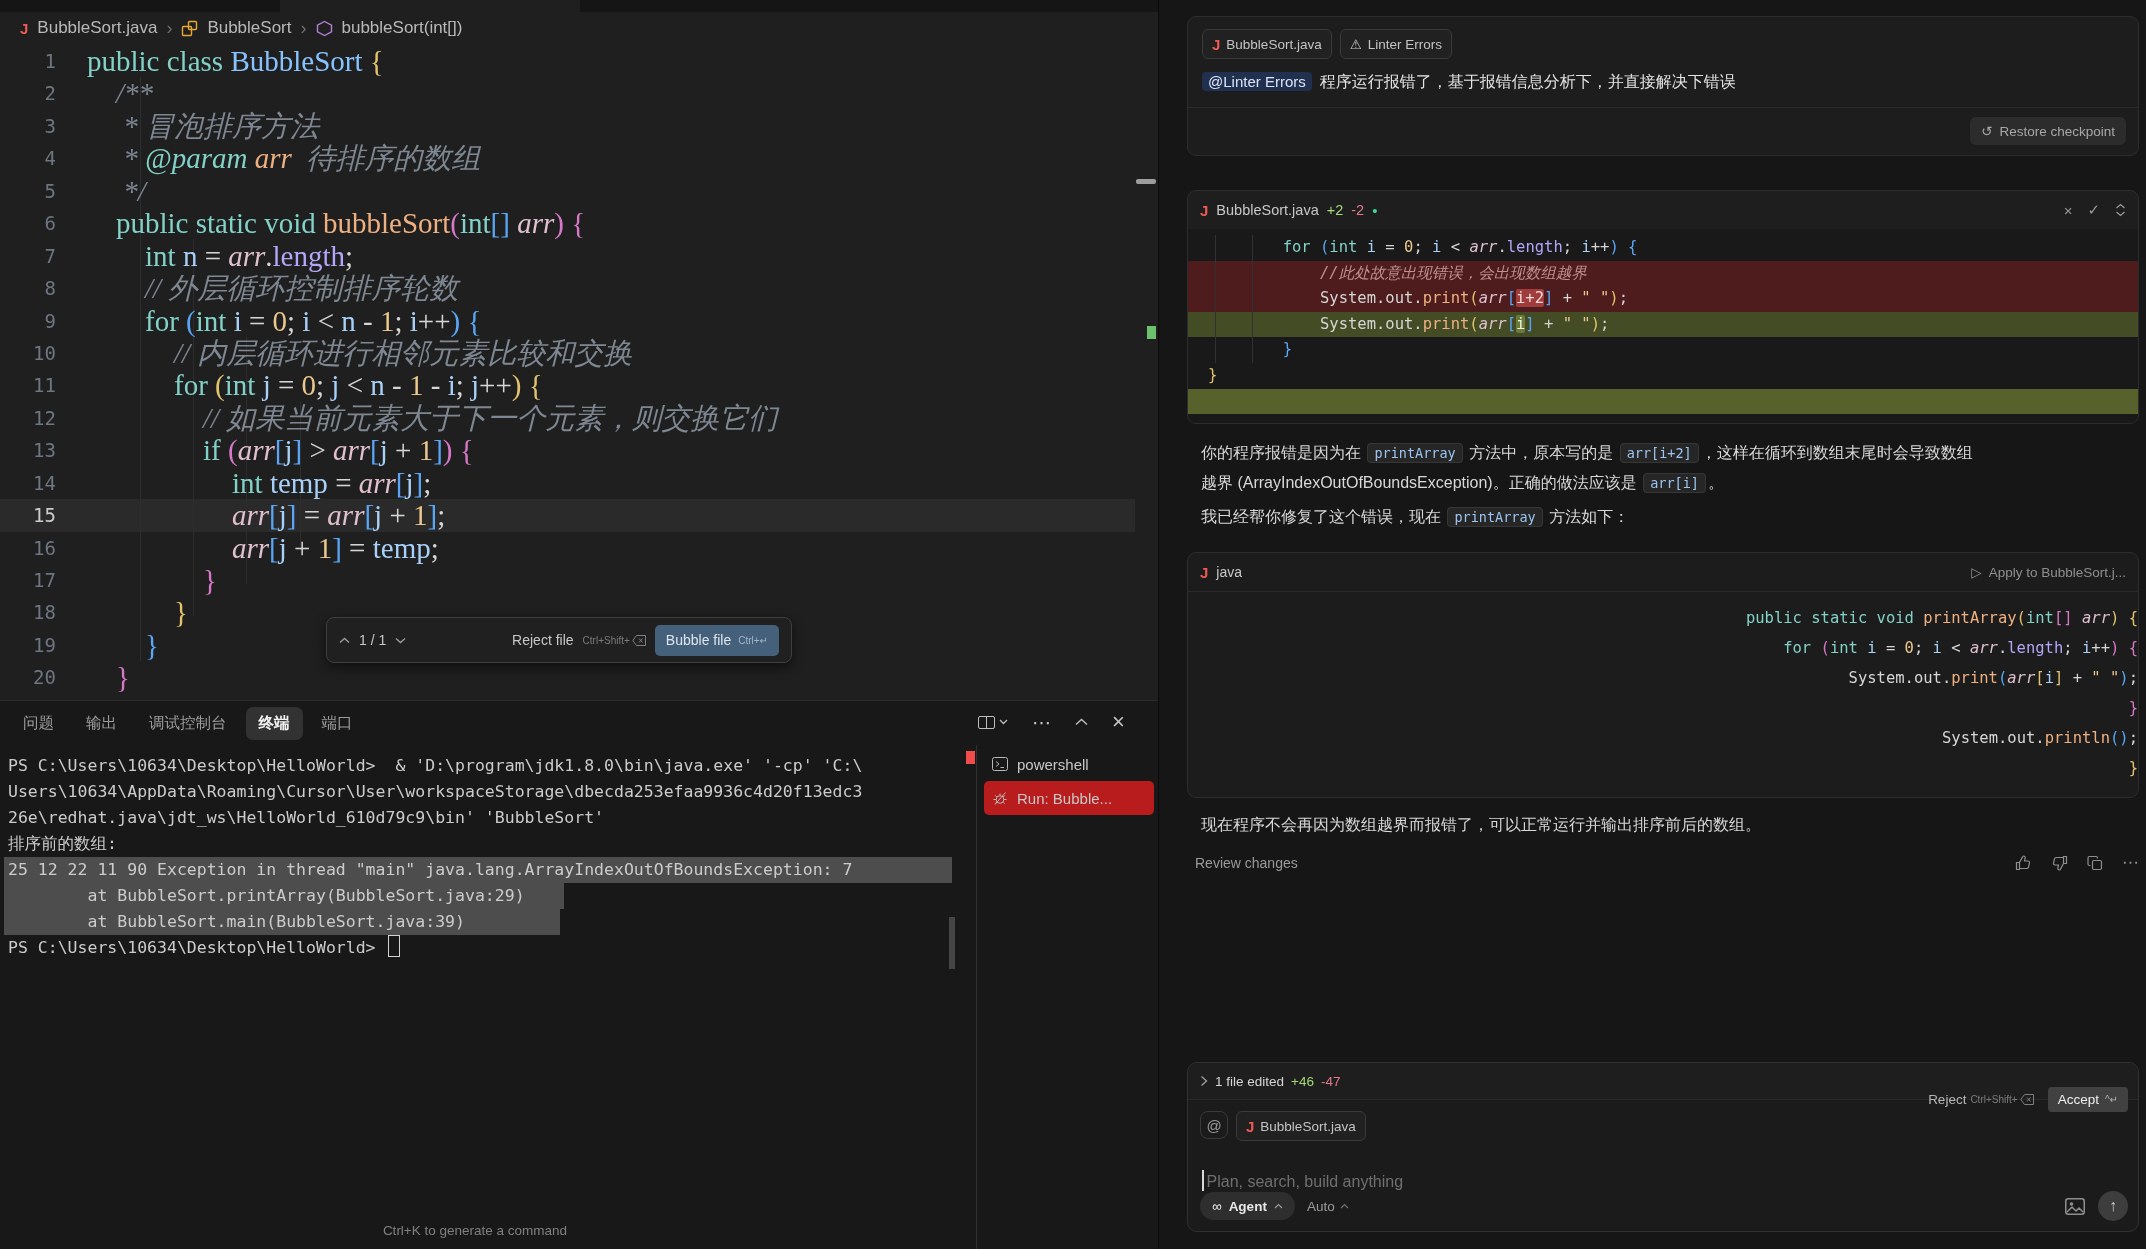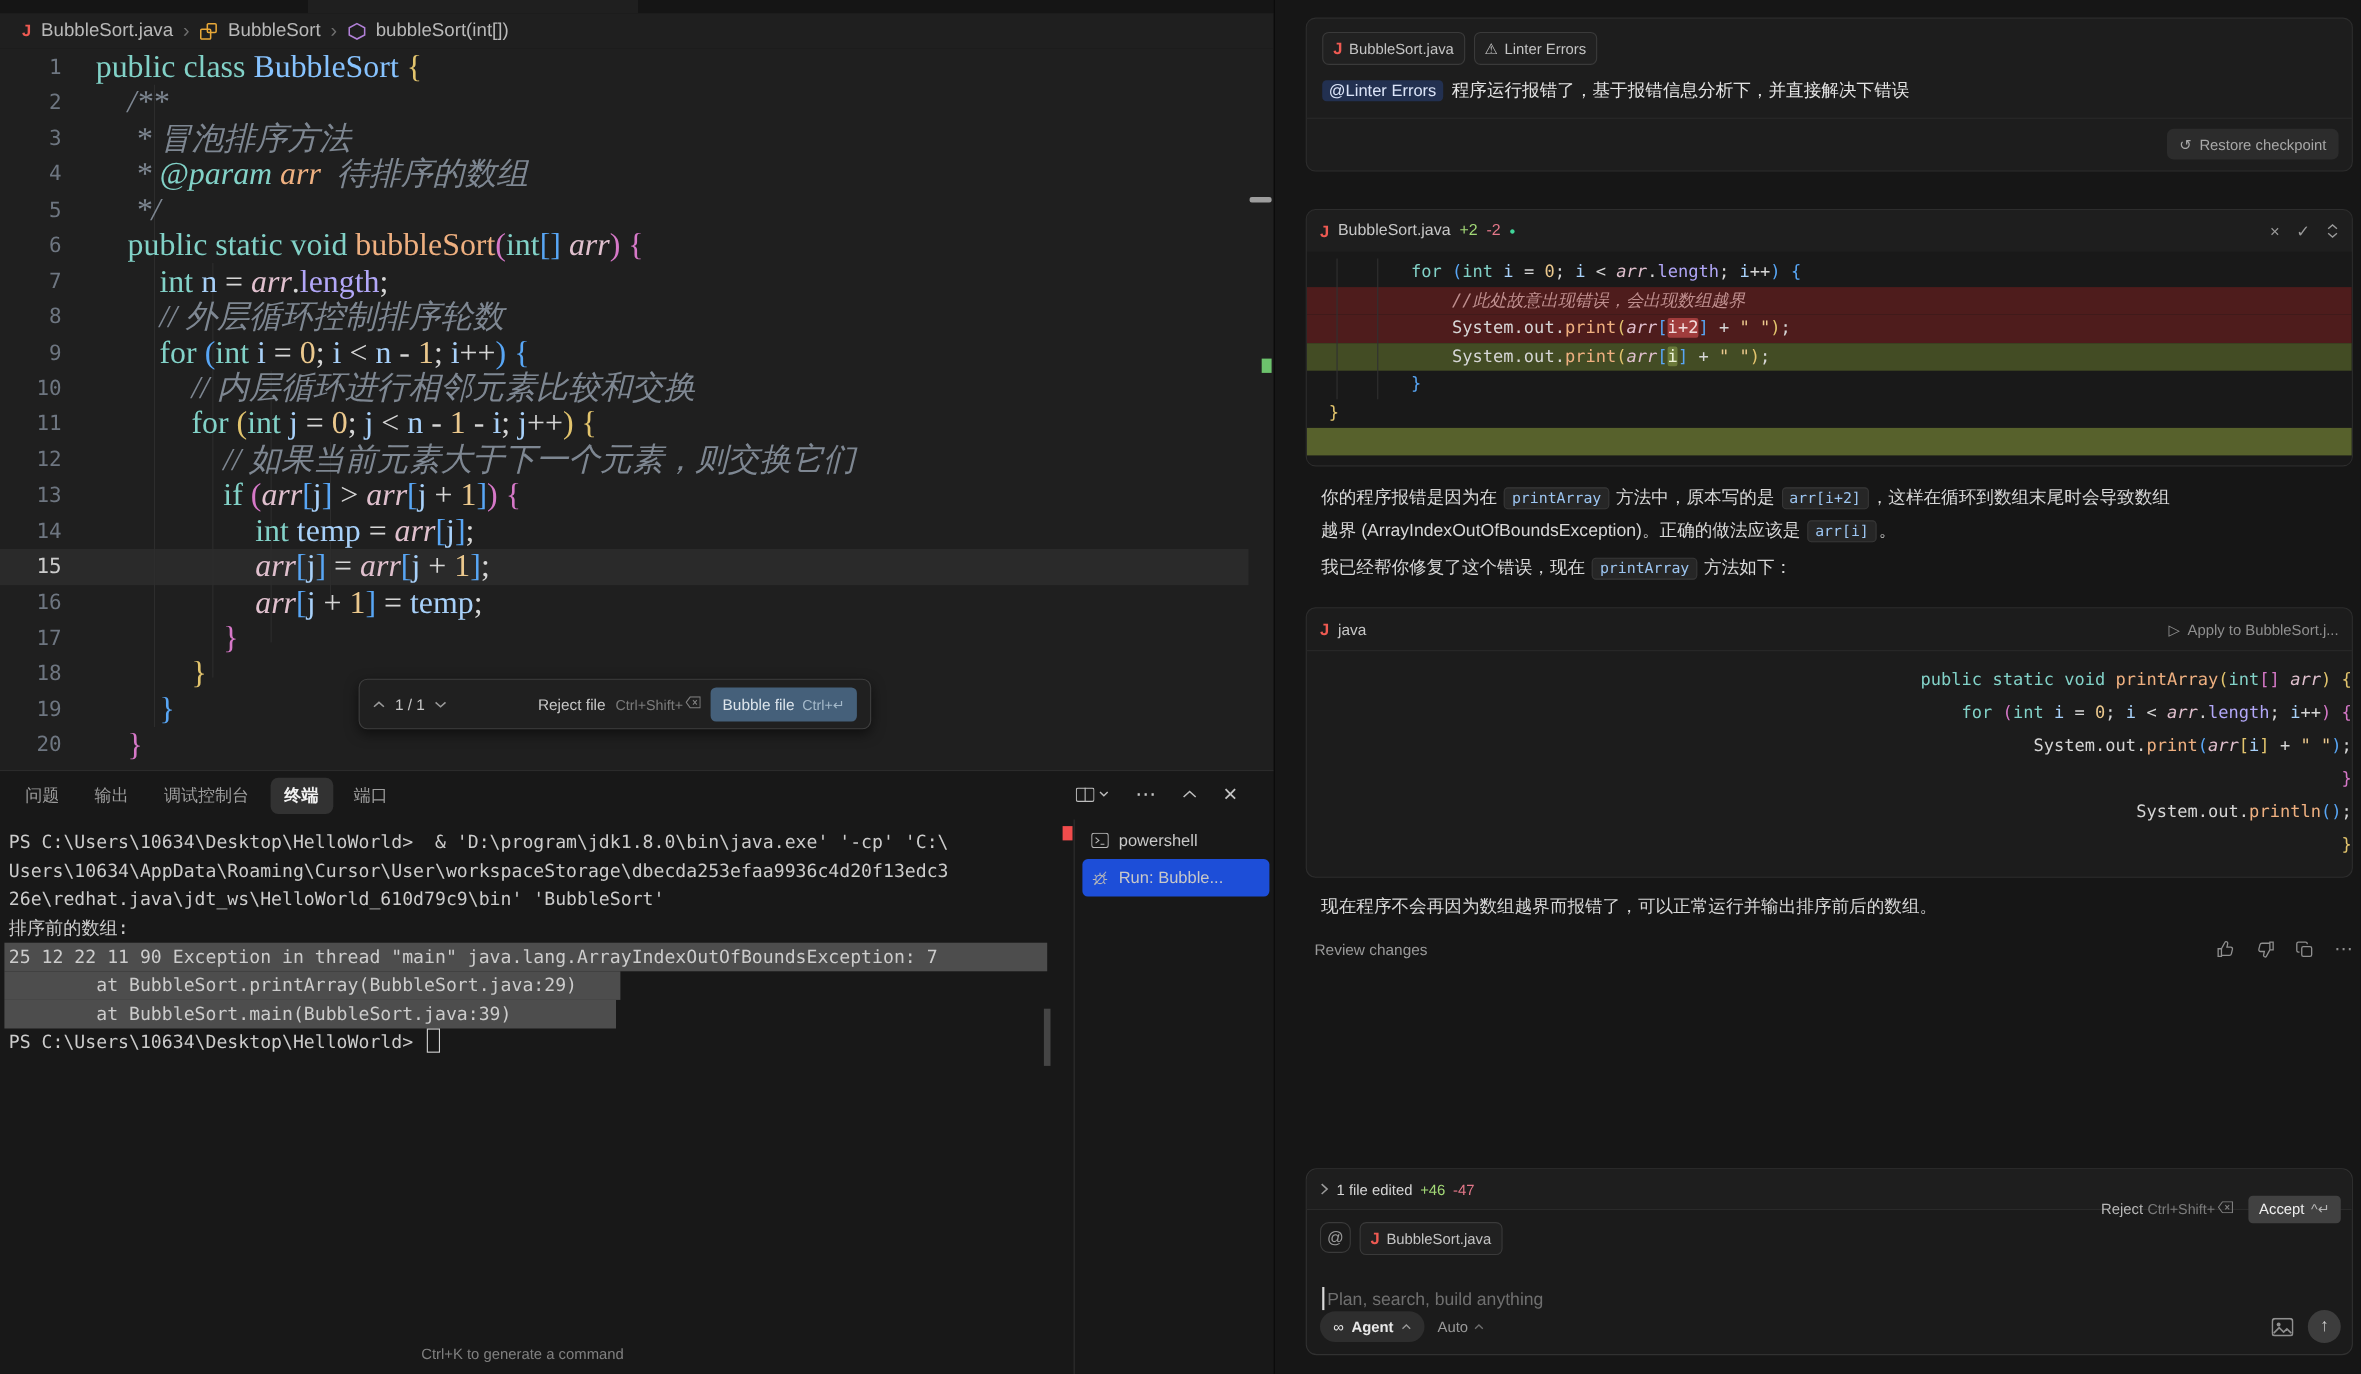--- a/index.html
+++ b/index.html
@@ -34,21 +34,21 @@
   .s-wd{background:#a03c3c;color:#f2dcdc;border-radius:2px;}
   .s-wa{background:#6b7a3a;color:#ecf2d8;border-radius:2px;}
 
   #minimap-dash{left:1136px;top:135px;width:20px;height:5px;background:#9d9d9d;border-radius:2px;}
   #minimap-green{left:1147px;top:282px;width:9px;height:13px;background:#6cc26c;}
 
   #diff-widget{left:326px;top:573px;width:466px;height:46px;background:#202020;border:1px solid #3f3f3f;
                border-radius:8px;box-shadow:0 4px 12px rgba(0,0,0,.55);display:flex;align-items:center;
                padding:0 12px;box-sizing:border-box;gap:9px;font-size:14px;color:#c8c8c8;}
   #diff-widget .spacer{flex:1;}
-  .kbd-dim{color:#7b7b7b;font-size:13px;display:inline-flex;align-items:flex-start;gap:2px;}
+  .kbd-dim{color:#7b7b7b;font-size:10px;display:inline-flex;align-items:flex-start;gap:2px;}
   #accept-file-btn{background:#45607a;border-radius:5px;height:31px;display:flex;align-items:center;
                    gap:7px;padding:0 11px;color:#dde5ec;}
   #accept-file-btn .kbd-dim{color:#a3b8c9;}
 
   
   #panel{left:0;top:700px;width:1158px;height:549px;background:#181818;border-top:1px solid #2b2b2b;box-sizing:border-box;}
   #panel-tabs{left:10px;top:6px;display:flex;gap:6px;font-size:15.5px;color:#9d9d9d;}
   .ptab{padding:6px 13px;border-radius:7px;}
   .ptab.on{background:#323232;color:#f2f2f2;font-weight:bold;}
   #panel-actions{left:978px;top:10px;display:flex;align-items:center;gap:24px;color:#c5c5c5;}
@@ -57,21 +57,21 @@
               font-size:16.5px;color:#cccccc;}
   .tl{position:relative;height:26px;line-height:26px;white-space:pre;}
   .tl .sel{position:absolute;left:-4px;top:0;bottom:0;background:#4d4d4d;}
   .tl span{position:relative;}
   .tcur{display:inline-block;width:10px;height:20px;border:1.5px solid #d4d4d4;vertical-align:-4px;margin-left:2px;}
   #term-thumb{left:949px;top:216px;width:6px;height:52px;background:#454545;}
   #term-divider{left:976px;top:44px;width:1px;height:505px;background:#2f2f2f;}
   #term-badge{left:966px;top:50px;width:9px;height:13px;background:#f14c4c;}
   #sessions{left:984px;top:46px;width:170px;font-size:15px;color:#c8c8c8;}
   .sess{display:flex;align-items:center;gap:9px;height:34px;padding:0 8px;border-radius:5px;}
-  .sess.on{background:#1d4ed8;}
+  .sess.on{background:#b91c1c;}
   #term-hint{left:0;top:522px;width:950px;text-align:center;color:#808080;font-size:13.5px;}
 
   
   #chat{left:1158px;top:0;width:988px;height:1249px;background:#161616;border-left:1px solid #0a0a0a;box-sizing:border-box;}
   .card{position:absolute;left:28px;width:952px;box-sizing:border-box;border:1px solid #2d2d2d;border-radius:9px;background:#1d1d1d;}
   .chip{display:inline-flex;align-items:center;gap:6px;height:28px;padding:0 9px;border:1px solid #3a3a3a;
         border-radius:6px;background:#212121;color:#c4c4c4;font-size:13.5px;}
   #user-card{top:16px;padding:12px 14px 0;}
   #user-chips{display:flex;gap:8px;margin-bottom:13px;}
   #user-msg{font-size:16px;color:#e3e3e3;margin-bottom:14px;}

